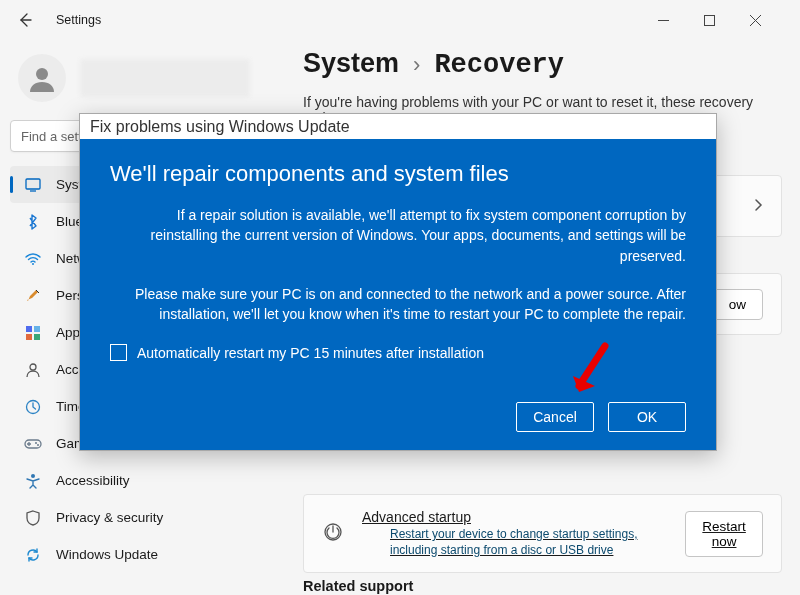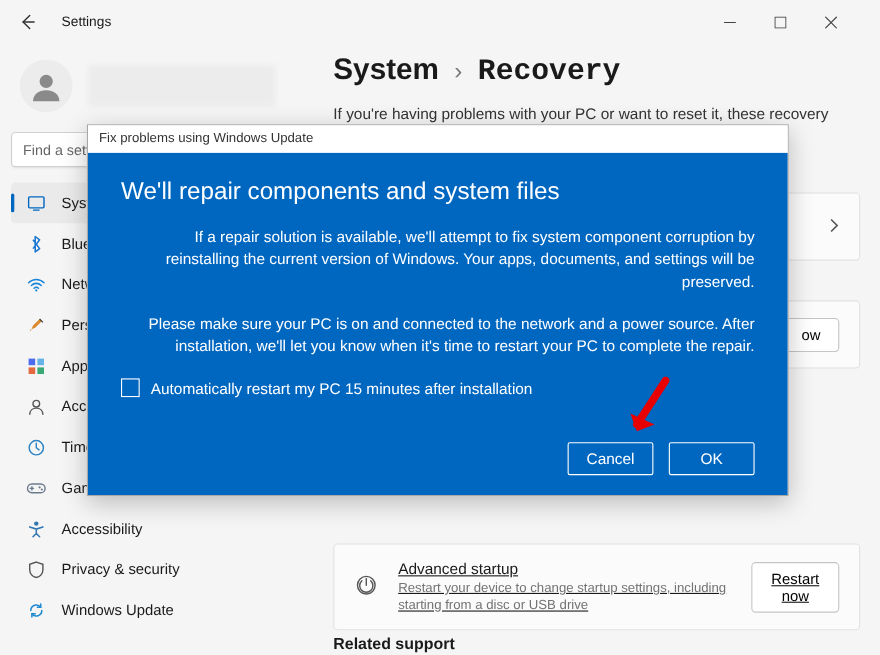--- a/index.html
+++ b/index.html
@@ -69,30 +69,30 @@
     border-radius:4px; padding: 14px 18px;
     left:0; right:0;
     display:flex; align-items:center; gap:18px;
   }
   .card .chev { margin-left:auto; color:#555; }
   .card .btn {
     margin-left:auto; background:#fff; border:1px solid #c5c5c5;
     border-radius:4px; padding:7px 16px; font-size:13.5px; cursor:pointer;
   }
   .card h4 { font-size:14px; font-weight:500; }
-  .card p { font-size:12px; color:#737373; margin-top:2px; line-height:1.3; }
+  .card p { font-size:12px; color:#0c4a6e; margin-top:2px; line-height:1.3;margin-left:28px; }
   .relhdr { position:absolute; left:0; font-weight:600; font-size:14.5px; }
   
   .modal {
     position:absolute; left:79px; top:113px; width:638px; height:338px;
     background:#fff; border:1px solid #a8a8a8; box-shadow:0 6px 22px rgba(0,0,0,0.25);
     display:flex; flex-direction:column;
   }
   .modal .mtitle {
-    height:25px; padding:4px 10px; font-size:12px; color:#333; background:#fff;
+    height:25px; padding:4px 10px; font-size:16px; color:#333; background:#fff;
   }
   .mbody {
     flex:1; background:#0067c0; color:#fff;
     padding: 22px 30px 18px 30px;
     display:flex; flex-direction:column;
   }
   .mbody h2 { font-size:22px; font-weight:400; margin-bottom:18px; }
   .mbody p { font-size:14px; line-height:1.45; margin-bottom:18px;text-align:right; }
   .chk { display:flex; align-items:flex-end; gap:10px; font-size:14px; margin-top:2px;}
   .chk .box { width:17px; height:17px; border:1.5px solid #fff; background:transparent;}

